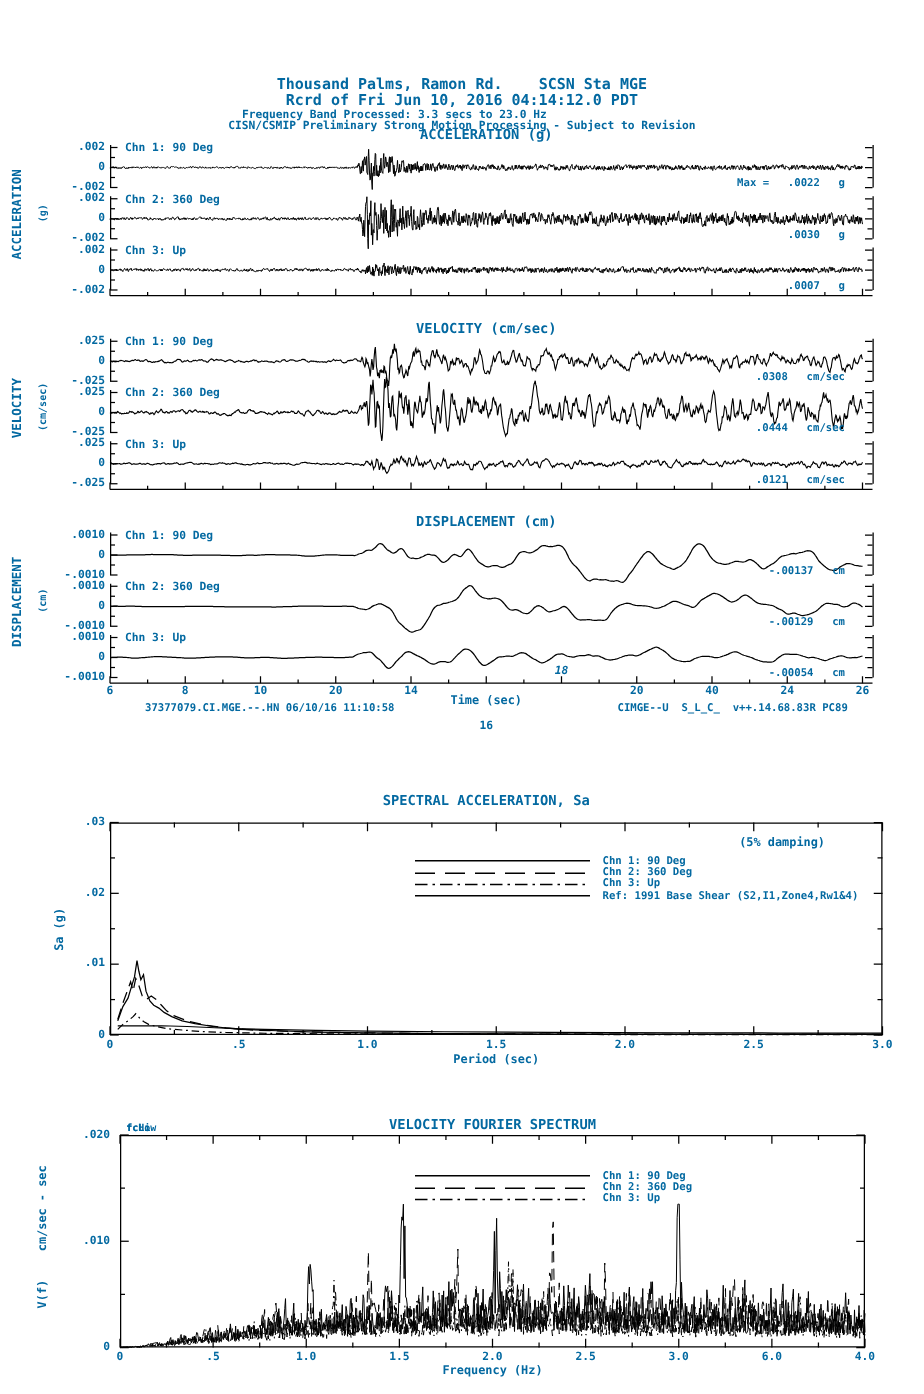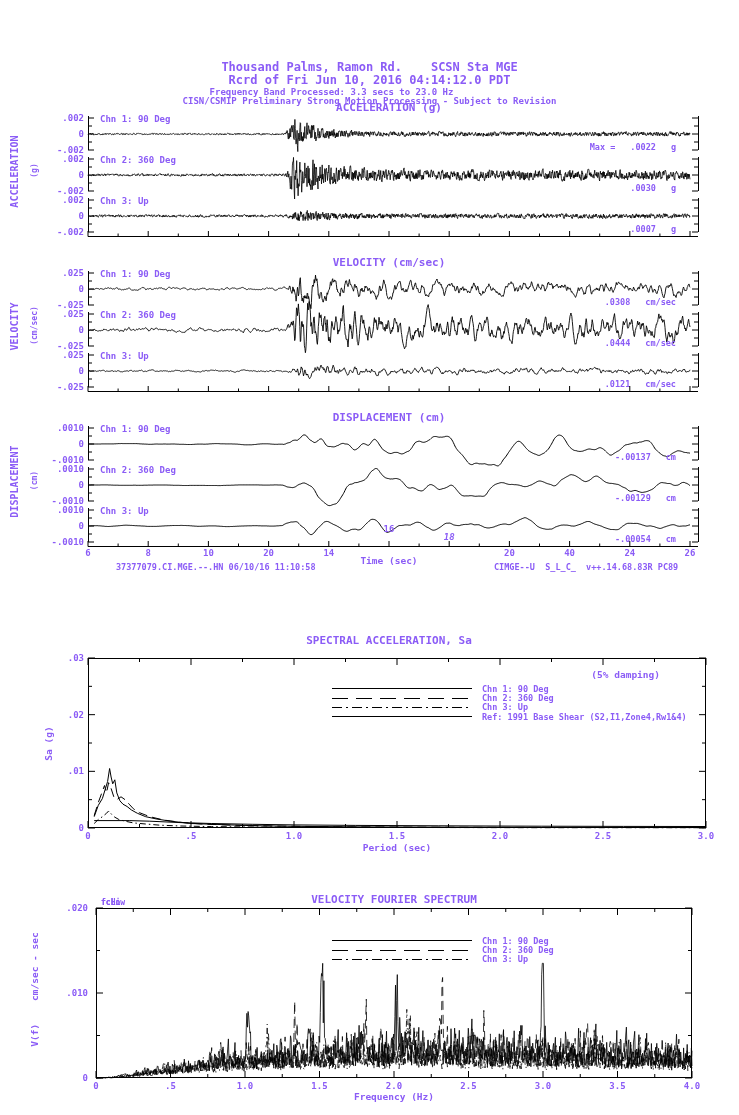--- a/index.html
+++ b/index.html
@@ -1,16 +1,16 @@
 <!DOCTYPE html>
 <html><head>
 <meta charset="utf-8">
 <style>
   html,body{margin:0;padding:0;background:#fff;}
-  .page{position:relative;width:739px;height:1115px;background:#ffffff;color:#8b5cf6;
+  .page{position:relative;width:739px;height:1115px;background:#ffffff;color:#0369a1;
         font-family:"DejaVu Sans Mono",monospace;overflow:hidden;}
   .abs{position:absolute;}
   .ctr{text-align:center;white-space:pre;}
   .hline-big{font-size:12px;font-weight:bold;letter-spacing:0px;}
   .hline-sm{font-size:9px;font-weight:bold;}
   .sec-title{font-size:11px;font-weight:bold;}
   .vlabel{position:absolute;transform:rotate(-90deg);transform-origin:center;
           text-align:center;font-weight:bold;white-space:pre;}
   .ticklab{position:absolute;font-size:9px;font-weight:bold;white-space:pre;}
   .chnlab{position:absolute;font-size:9px;font-weight:bold;white-space:pre;}
@@ -23,21 +23,21 @@
   .fclab{position:absolute;font-size:8px;font-weight:bold;}
   svg{position:absolute;overflow:visible;}
 </style>
 </head>
 <body>
 
 <div class="page">
 
   <div class="abs ctr hline-big" style="left:0;width:739px;top:60px;">Thousand Palms, Ramon Rd.    SCSN Sta MGE</div>
   <div class="abs ctr hline-big" style="left:0;width:739px;top:73px;">Rcrd of Fri Jun 10, 2016 04:14:12.0 PDT</div>
-  <div class="abs ctr hline-sm" style="left:16px;width:631px;top:87px;">Frequency Band Processed: 3.3 secs to 23.0 Hz</div>
+  <div class="abs ctr hline-sm" style="left:0;width:631px;top:87px;">Frequency Band Processed: 3.3 secs to 23.0 Hz</div>
   <div class="abs ctr hline-sm" style="left:0;width:739px;top:96px;">CISN/CSMIP Preliminary Strong Motion Processing - Subject to Revision</div>
 
   <div class="abs ctr sec-title" style="left:39px;width:700px;top:101px;">ACCELERATION (g)</div>
   <div class="abs ctr sec-title" style="left:39px;width:700px;top:256px;">VELOCITY (cm/sec)</div>
   <div class="abs ctr sec-title" style="left:39px;width:700px;top:411px;">DISPLACEMENT (cm)</div>
 
   <div class="vlabel" style="left:-51px;top:166px;width:130px;font-size:10px;">ACCELERATION</div>
   <div class="vlabel" style="left:4px;top:166px;width:60px;font-size:8px;">(g)</div>
   <div class="vlabel" style="left:-51px;top:321px;width:130px;font-size:10px;">VELOCITY</div>
   <div class="vlabel" style="left:4px;top:321px;width:60px;font-size:8px;">(cm/sec)</div>
@@ -359,21 +359,21 @@
       <line x1="511.7" y1="3.5" x2="511.7" y2="6.5" stroke="#000" stroke-width="1"></line>
       <line x1="541.8000000000001" y1="1" x2="541.8000000000001" y2="6.5" stroke="#000" stroke-width="1"></line>
       <line x1="571.9" y1="3.5" x2="571.9" y2="6.5" stroke="#000" stroke-width="1"></line>
       <line x1="602" y1="1" x2="602" y2="6.5" stroke="#000" stroke-width="1"></line>
     </svg>
     <div class="xnum" style="left: 73px; top: 548px;">6</div>
     <div class="xnum" style="left: 133.2px; top: 548px;">8</div>
     <div class="xnum" style="left: 193.4px; top: 548px;">10</div>
     <div class="xnum" style="left: 253.6px; top: 548px;">20</div>
     <div class="xnum" style="left: 313.8px; top: 548px;">14</div>
-    <div class="xnum" style="left: 374px; top: 524px;">16</div>
+    <div class="xnum" style="left: 374px; top: 576px;">16</div>
     <div class="xnum" style="left: 434.2px; top: 532px; font-style: italic;">18</div>
     <div class="xnum" style="left: 494.4px; top: 548px;">20</div>
     <div class="xnum" style="left: 554.6px; top: 548px;">40</div>
     <div class="xnum" style="left: 614.8px; top: 548px;">24</div>
     <div class="xnum" style="left: 675px; top: 548px;">26</div>
     <svg width="618" height="170" style="left:88px;top:658px;">
       <rect x="0.5" y="0.5" width="617" height="169" fill="none" stroke="#000" stroke-width="1"></rect>
       <line x1="0" y1="163" x2="0" y2="170" stroke="#000" stroke-width="1"></line>
       <line x1="0" y1="0" x2="0" y2="7" stroke="#000" stroke-width="1"></line>
       <line x1="51.5" y1="166" x2="51.5" y2="170" stroke="#000" stroke-width="1"></line>
@@ -483,15 +483,15 @@
     <div class="ticklab" style="right: 651px; top: 1073px;">0</div>
     <div class="ticklab" style="right: 651px; top: 988px;">.010</div>
     <div class="ticklab" style="right: 651px; top: 903px;">.020</div>
     <div class="xnum" style="left: 81px; top: 1081px;">0</div>
     <div class="xnum" style="left: 155.5px; top: 1081px;">.5</div>
     <div class="xnum" style="left: 230px; top: 1081px;">1.0</div>
     <div class="xnum" style="left: 304.5px; top: 1081px;">1.5</div>
     <div class="xnum" style="left: 379px; top: 1081px;">2.0</div>
     <div class="xnum" style="left: 453.5px; top: 1081px;">2.5</div>
     <div class="xnum" style="left: 528px; top: 1081px;">3.0</div>
-    <div class="xnum" style="left: 602.5px; top: 1081px;">3.5</div>
+    <div class="xnum" style="left: 602.5px; top: 1081px;">6.0</div>
     <div class="xnum" style="left: 677px; top: 1081px;">4.0</div>
   </div>
 
 </body></html>

